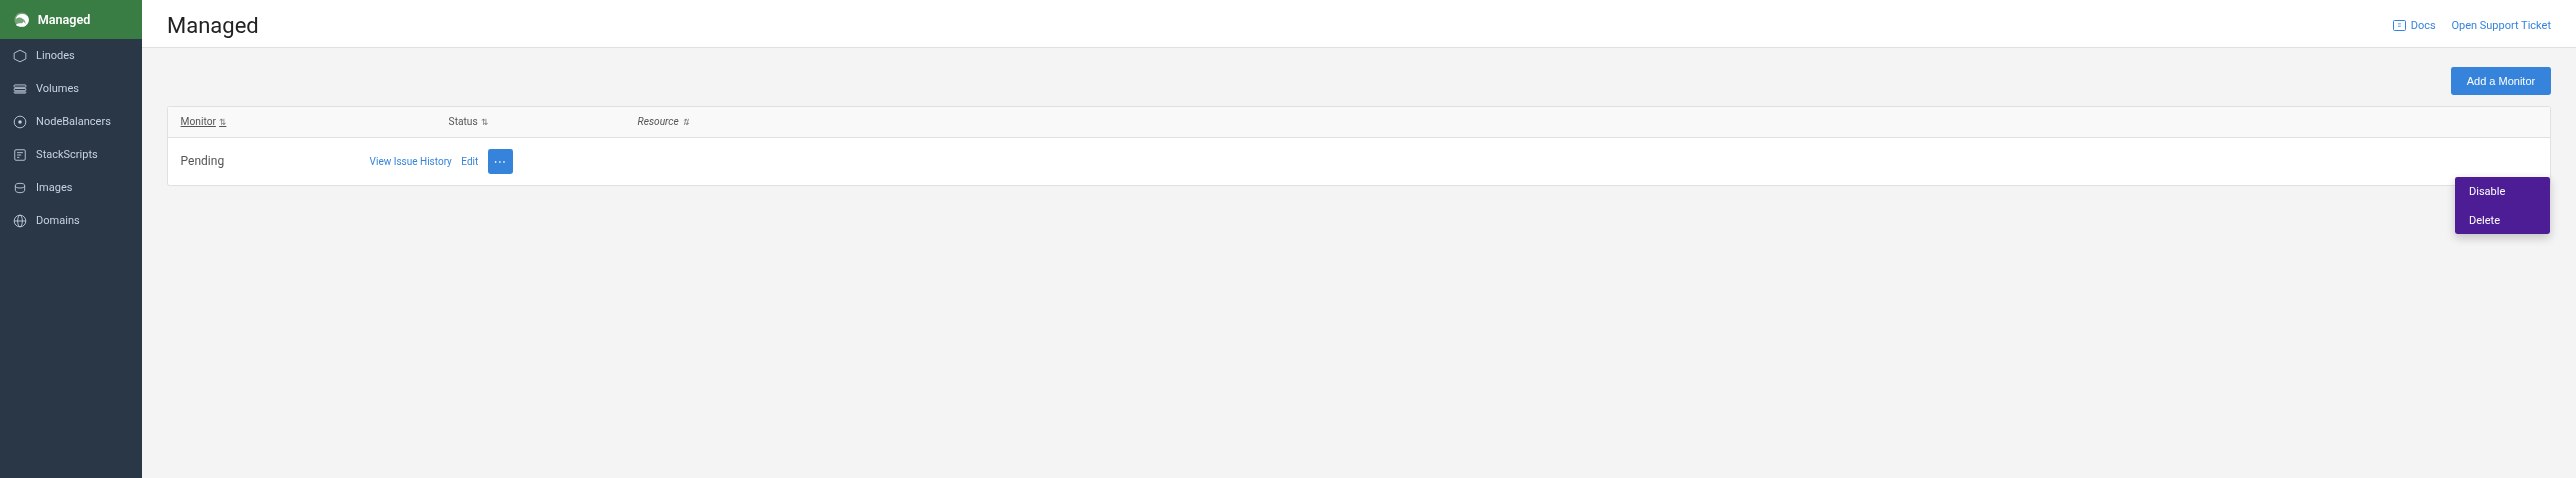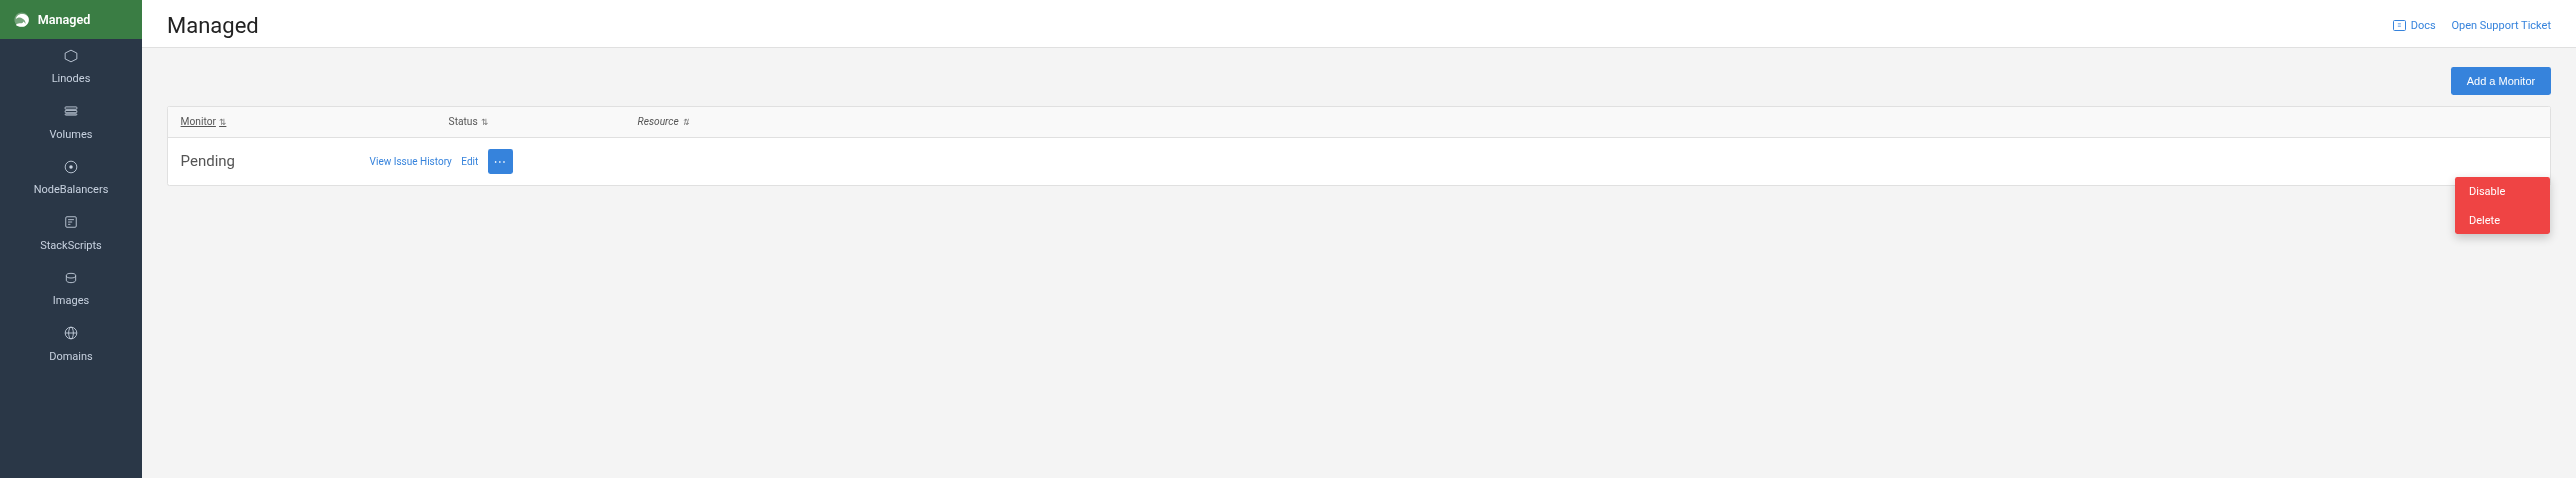--- a/index.html
+++ b/index.html
@@ -23,28 +23,26 @@
       gap: 7.9px;
       color: #fff;
       font-size: 12.6px;
       font-weight: 600;
     }
     .sidebar-brand-icon {
       width: 17.3px; height: 17.3px;
     }
     .sidebar-item {
       display: flex;
-      align-items: center;
       gap: 9.5px;
       padding: 9.5px 12.6px;
       cursor: pointer;
       font-size: 11px;
       color: #c8d2e0;
       transition: background 0.15s;
-      flex-direction: column;
     }
     .sidebar-item-icon {
       width: 14px; height: 14px;
       flex-shrink: 0;
       display: flex; align-items: center; justify-content: center;
     }
 
     
     .main {
       flex: 1;
@@ -189,21 +187,21 @@
       width: 22px; height: 22px;
       background: #3a7d44;
       border-radius: 50%;
       display: flex; align-items: center; justify-content: center;
       color: #fff;
       font-size: 11px;
       flex-shrink: 0;
     }
     .row-status {
       width: 189px;
-      font-size: 15px;
+      font-size: 12px;
       color: #555;
     }
     .row-resource {
       flex: 1;
       font-size: 11px;
       color: #555;
     }
     .row-actions {
       display: flex;
       align-items: center;
@@ -225,21 +223,21 @@
       color: #fff;
       font-size: 12.6px;
       position: relative;
     }
 
     
     .dropdown-menu {
       position: absolute;
       right: 0;
       top: 39px;
-      background: #ef4444;
+      background: #4c1d95;
       border-radius: 2.4px;
       overflow: hidden;
       z-index: 100;
       min-width: 95px;
       box-shadow: 0 3.2px 9.5px rgba(0,0,0,0.2);
     }
     .dropdown-item {
       padding: 7.9px 14px;
       color: #fff;
       font-size: 11px;

